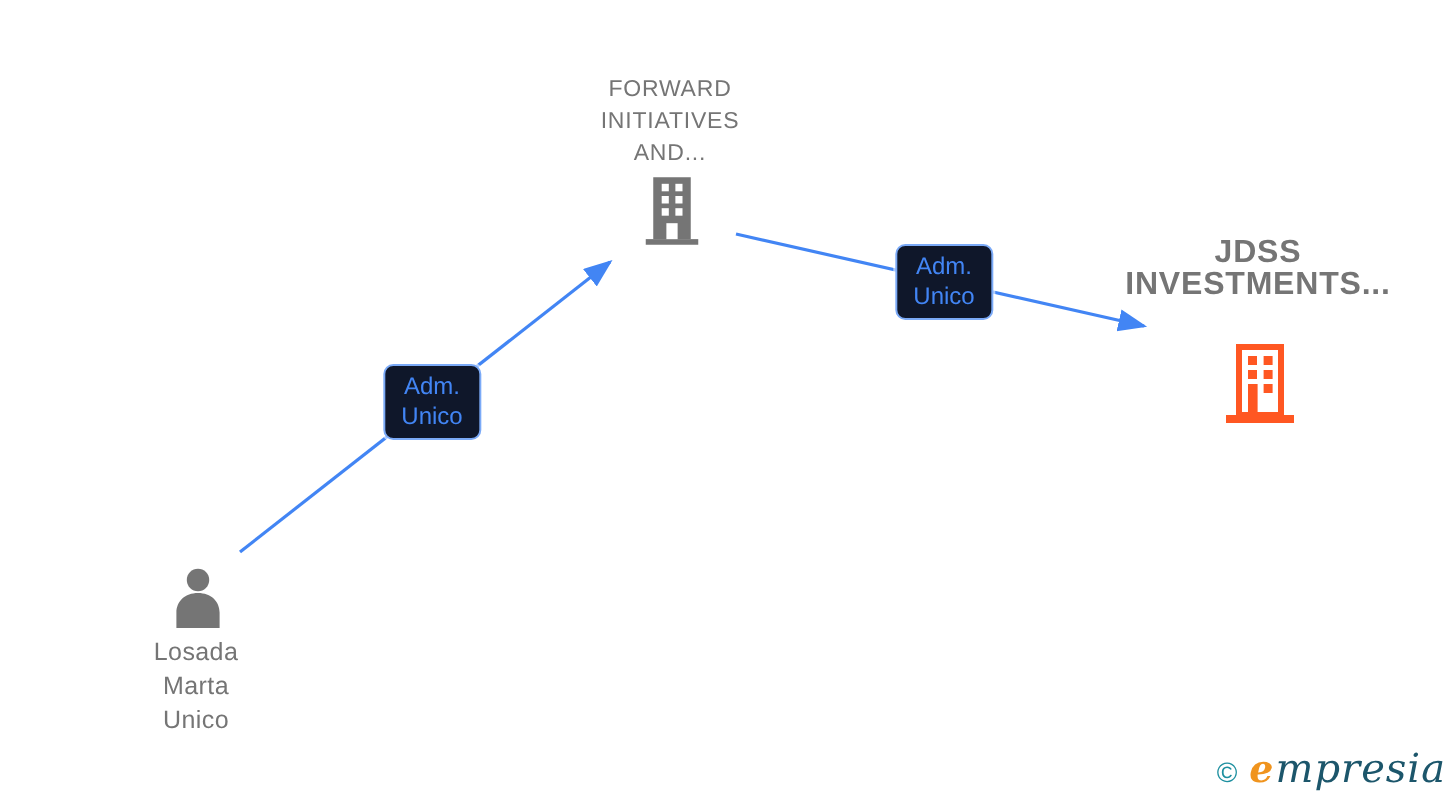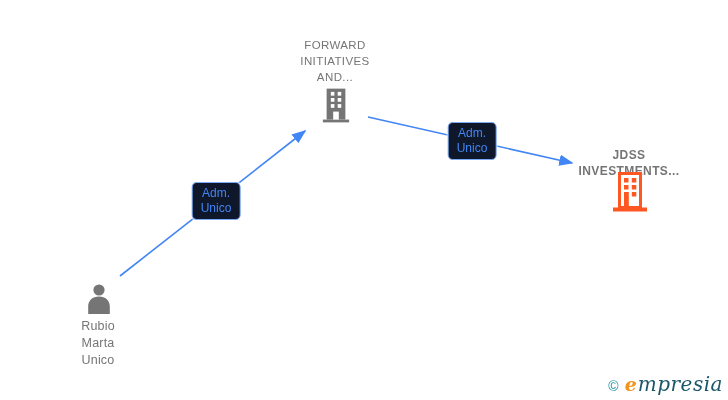--- a/index.html
+++ b/index.html
@@ -8,21 +8,21 @@
     font-family:"Liberation Sans",sans-serif;overflow:hidden;
   }
   .edges-layer{position:absolute;left:0;top:0;width:728px;height:400px;}
   .edge-line{stroke:var(--arrow_blue,#4285F4);stroke-width:1.6;fill:none;}
   .arrowhead-path{fill:var(--arrow_blue,#4285F4);}
   .node-label{
     color:var(--node_gray,#757575);font-size:11.5px;line-height:16px;
     text-align:center;letter-spacing:.4px;white-space:nowrap;
   }
   .node-label.caps{text-transform:none;}
-  .node-label.bold{font-weight:bold;font-size:12px;margin-top:28px;}
+  .node-label.bold{font-weight:bold;font-size:16px;}
   .person-label{color:var(--node_gray,#757575);font-size:12.5px;line-height:17px;text-align:center;letter-spacing:.2px;}
   .edge-badge{
     position:absolute;transform:translate(-50%,-50%);
     background:#0f172a;border:1.5px solid var(--label_border,#7BAAF7);
     border-radius:5px;padding:3px 8px;text-align:center;
     color:var(--label_text,#4285F4);font-size:12px;line-height:15px;
     box-shadow:0 0 0 1px rgba(255,255,255,.6);
   }
   .abs{position:absolute;}
   .footer-logo{
@@ -93,21 +93,21 @@
   </div>
 
   <div class="abs" style="left:84px;top:283px;">
     <svg width="30" height="31" viewBox="0 0 30 31">
       <circle cx="15" cy="7" r="5.6" fill="#757575"></circle>
       <path d="M15 13.5 c-6.5 0 -10.8 4.2 -10.8 9.8 L4.2 31 l21.6 0 l0 -7.7 c0 -5.6 -4.3 -9.8 -10.8 -9.8 z" fill="#757575"></path>
     </svg>
   </div>
   <div class="abs" style="left:98px;top:318px;transform:translateX(-50%);">
     <div class="person-label">
-      <div>Rubio</div>
+      <div>Losada</div>
       <div>Marta</div>
       <div>Unico</div>
     </div>
   </div>
 
   <div class="edge-badge" style="left:216px;top:201px;">
     <div>Adm.</div>
     <div>Unico</div>
   </div>
   <div class="edge-badge" style="left:472px;top:141px;">

